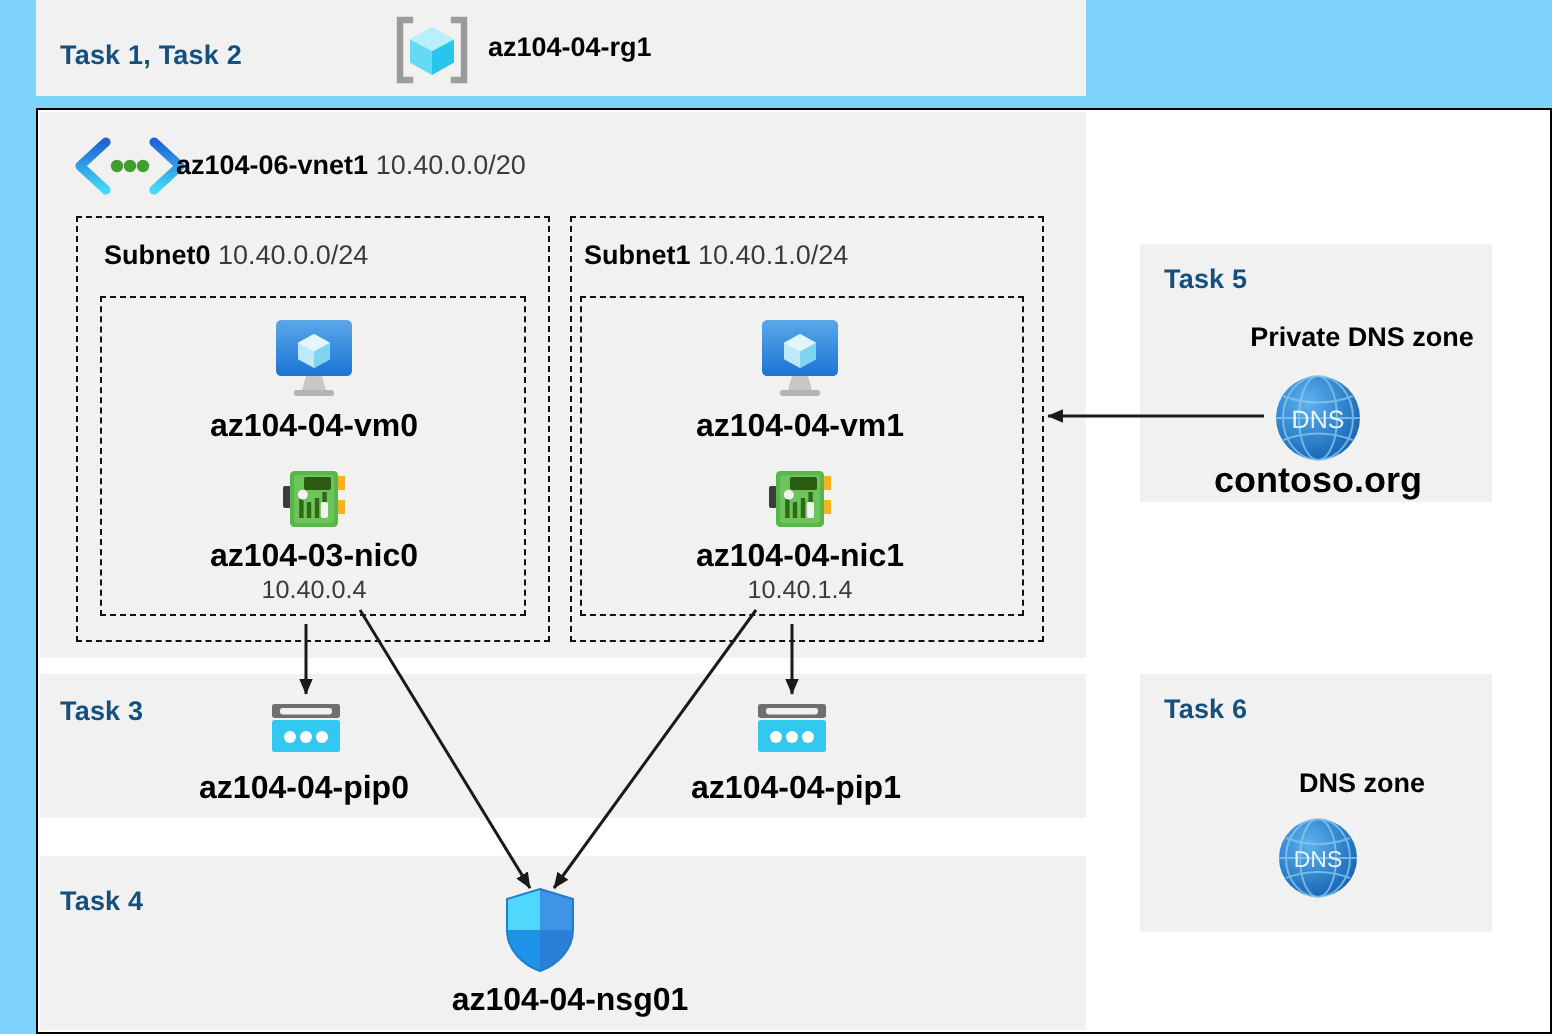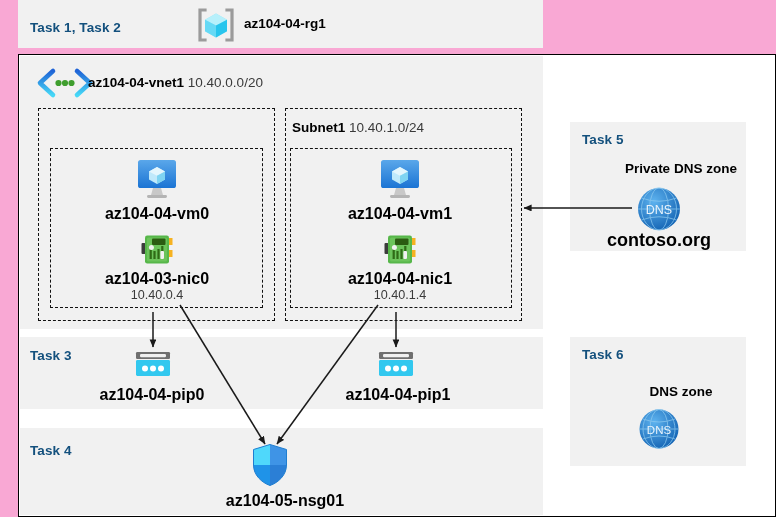--- a/index.html
+++ b/index.html
@@ -4,21 +4,21 @@
 <style>
   html,body{margin:0;padding:0;background:#ffffff;}
   body{
     font-family:"Liberation Sans", sans-serif;
     -webkit-font-smoothing:antialiased;
   }
   #canvas{
     position:relative;
     width:776px;
     height:517px;
-    background:#f9a8d4;
+    background:#7dd3fc;
     overflow:hidden;
   }
 
   
   .panel{
     position:absolute;
     background:#f1f1f1;
     box-sizing:border-box;
   }
   .solid-box{
@@ -129,26 +129,30 @@
       </defs>
       <path d="M17,3 L4,15 L17,27" fill="none" stroke="url(#gvnet)" stroke-width="4.6" stroke-linecap="round" stroke-linejoin="round"></path>
       <path d="M41,3 L54,15 L41,27" fill="none" stroke="url(#gvnet)" stroke-width="4.6" stroke-linecap="round" stroke-linejoin="round"></path>
       <circle cx="22.5" cy="15" r="3.1" fill="#3f9e2e"></circle>
       <circle cx="29" cy="15" r="3.1" fill="#3f9e2e"></circle>
       <circle cx="35.5" cy="15" r="3.1" fill="#3f9e2e"></circle>
     </svg>
   </div>
 
   <div class="hdr" style="left:88px;top:75px;">
-    <b>az104-04-vnet1</b>
+    <b>az104-06-vnet1</b>
     <span class="cidr">10.40.0.0/20</span>
   </div>
 
   <div class="dashed-box" style="left:38px;top:108px;width:237px;height:213px;"></div>
 
+  <div class="hdr" style="left:52px;top:120px;">
+    <b>Subnet0</b>
+    <span class="cidr">10.40.0.0/24</span>
+  </div>
 
   <div class="dashed-box" style="left:50px;top:148px;width:213px;height:160px;"></div>
 
   <div class="icon" style="left:134px;top:158px;width:46px;height:42px;">
     <svg width="46" height="42" viewBox="0 0 46 42">
       <defs>
         <linearGradient id="gvm0" x1="0" y1="0" x2="0" y2="1">
           <stop offset="0%" stop-color="#5aa7ea"></stop>
           <stop offset="100%" stop-color="#1b74d4"></stop>
         </linearGradient>
@@ -269,21 +273,21 @@
       </defs>
       <g clip-path="url(#shieldclip)">
         <rect x="0" y="0" width="19" height="22" fill="#4fd8fb"></rect>
         <rect x="19" y="0" width="19" height="22" fill="#3f94e6"></rect>
         <rect x="0" y="22" width="19" height="22" fill="#1f93e8"></rect>
         <rect x="19" y="22" width="19" height="22" fill="#2b7fd6"></rect>
       </g>
       <path d="M19,1.5 L35.5,6.5 L35.5,22 C35.5,32 27.5,39.5 19,42.5 C10.5,39.5 2.5,32 2.5,22 L2.5,6.5 Z" fill="none" stroke="#1f7ed0" stroke-width="1"></path>
     </svg>
   </div>
-  <div class="node-label" style="left:285px;top:492px;">az104-05-nsg01</div>
+  <div class="node-label" style="left:285px;top:492px;">az104-04-nsg01</div>
 
   <div class="panel" style="left:570px;top:122px;width:176px;height:129px;"></div>
 
   <div class="task-label" style="left:582px;top:132px;">Task 5</div>
 
   <div class="zone-title" style="left:659px;top:161px;">Private DNS zone</div>
 
   <div class="icon" style="left:634px;top:184px;width:50px;height:50px;">
     <svg width="50" height="50" viewBox="0 0 50 50">
       <defs>

